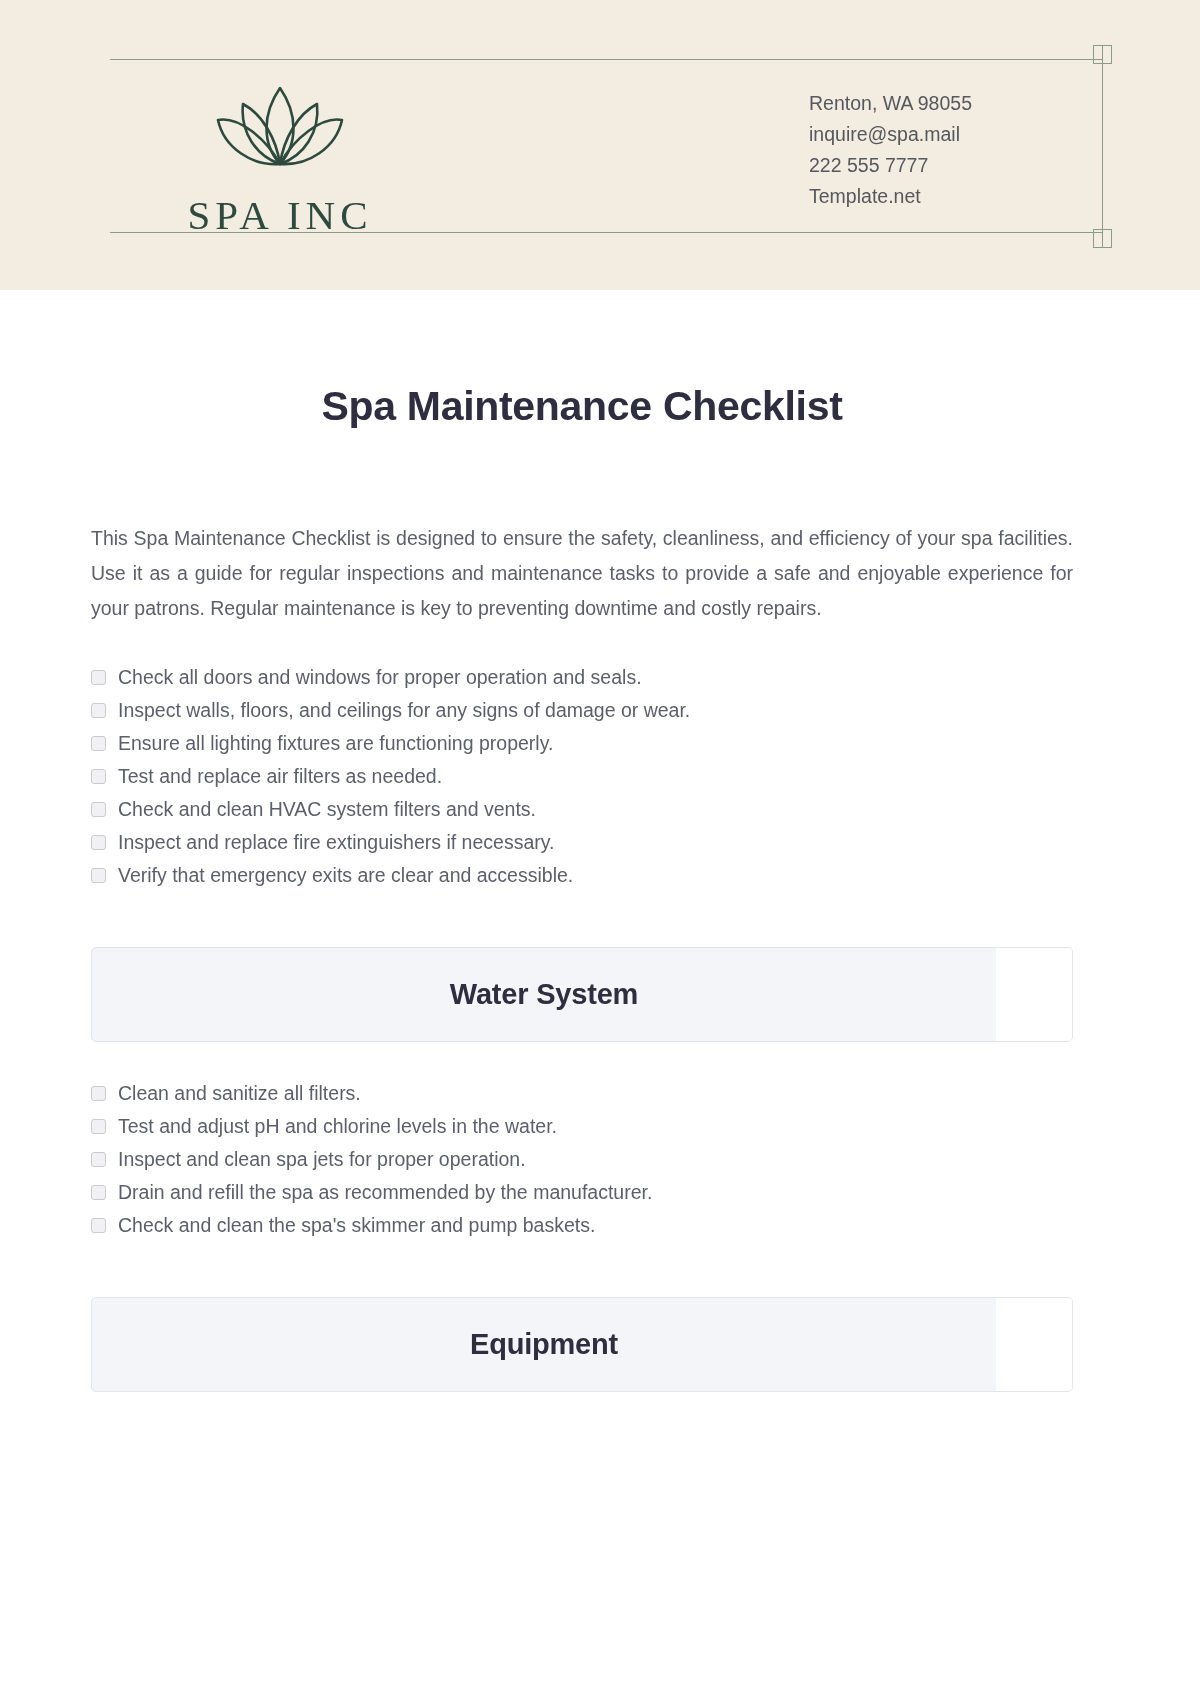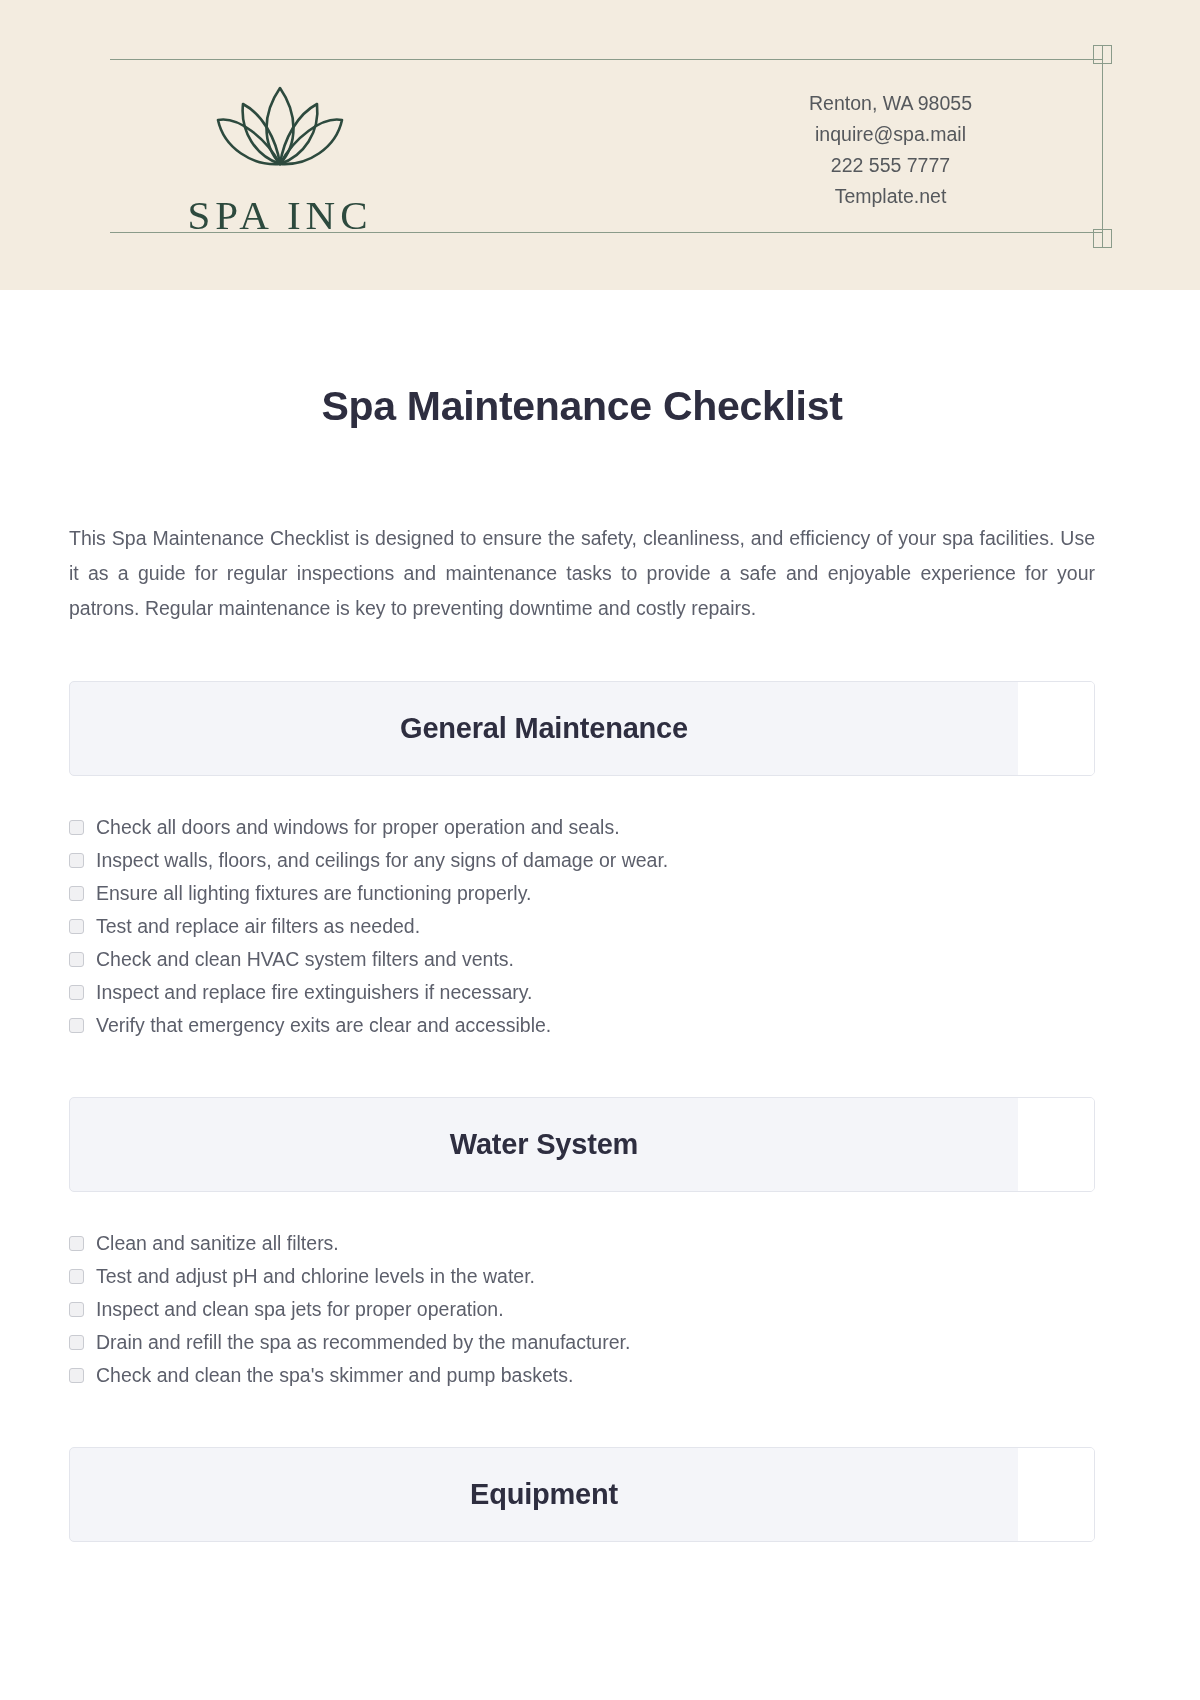--- a/index.html
+++ b/index.html
@@ -68,34 +68,34 @@
     letter-spacing: 5px;
     color: #2d4a3e;
     line-height: 1.1;
   }
 
   
   .contact-block {
     position: absolute;
     right: 228px;
     top: 88px;
-    text-align: center;
+    text-align: left;
   }
   .contact-line {
     font-size: 19.5px;
     line-height: 31px;
     color: #55585c;
     white-space: nowrap;
   }
 
   
   .doc {
     position: relative;
     width: 1164px;
-    padding: 0 69px;
+    padding: 0 91px;
   }
 
   .doc-title {
     margin-top: 92px;
     text-align: center;
     font-size: 41px;
     font-weight: bold;
     letter-spacing: -0.3px;
     color: #2e2e40;
     line-height: 1.2;
@@ -203,26 +203,20 @@
   </div>
 </header>
 
 <main class="doc">
 
   <h1 class="doc-title">Spa Maintenance Checklist</h1>
 
   <p class="intro">This Spa Maintenance Checklist is designed to ensure the safety, cleanliness, and efficiency of your spa facilities. Use it as a guide for regular inspections and maintenance tasks to provide a safe and enjoyable experience for your patrons. Regular maintenance is key to preventing downtime and costly repairs.</p>
 
   <section>
-    <div class="section-bar">
-      <div class="bar-main">
-        <span class="section-title">General Maintenance</span>
-      </div>
-      <div class="bar-aside"></div>
-    </div>
 
     <ul class="checklist">
       <li class="check-item">
         <span class="check-box"></span>
         <span class="check-label">Check all doors and windows for proper operation and seals.</span>
       </li>
       <li class="check-item">
         <span class="check-box"></span>
         <span class="check-label">Inspect walls, floors, and ceilings for any signs of damage or wear.</span>
       </li>

